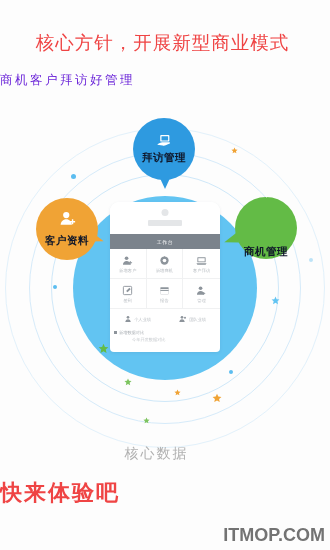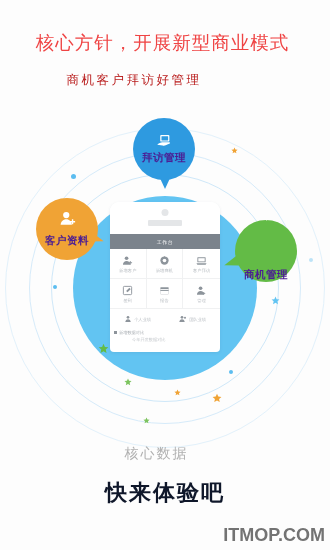--- a/index.html
+++ b/index.html
@@ -29,46 +29,44 @@
     letter-spacing: 1px;
     color: #ef4444;
     font-weight: 400;
     white-space: nowrap;
   }
   .subhead {
     position: absolute;
     top: 72px;
     left: 0;
     width: 268px;
-    text-align: center;
     font-size: 12.5px;
     letter-spacing: 2.5px;
-    color: #b91c1c;
+    color: #6d28d9;
     white-space: nowrap;
   }
   .footline-gray {
     position: absolute;
     top: 445px;
     left: 0;
     width: 313px;
     text-align: center;
     font-size: 14px;
     letter-spacing: 2px;
     color: #b0b0b0;
     white-space: nowrap;
   }
   .footline-red {
     position: absolute;
     top: 478px;
     left: 0;
     width: 330px;
-    text-align: center;
     font-size: 22px;
     letter-spacing: 2px;
-    color: #0f172a;
+    color: #ef4444;
     font-weight: 700;
     white-space: nowrap;
   }
   .watermark {
     position: absolute;
     right: 5px;
     bottom: 4px;
     font-size: 18px;
     font-weight: 700;
     color: #737373;
@@ -213,21 +211,21 @@
   }
 
   
   .bubble {
     position: absolute;
     border-radius: 50%;
     display: flex;
     flex-direction: column;
     align-items: center;
     justify-content: center;
-    color: #4c1d95;
+    color: #0f172a;
     box-sizing: border-box;
   }
   .bubble .bi { display: block; }
   .bubble .blabel {
     font-size: 10.5px;
     letter-spacing: 0.5px;
     font-weight: 700;
     white-space: nowrap;
     text-shadow: 0 0 1px rgba(0,0,0,0.06);
   }
@@ -261,21 +259,21 @@
   .bubble.customer .tail {
     left: 54px; top: 36px;
     border-top: 5px solid transparent;
     border-bottom: 5px solid transparent;
     border-left: 14px solid #f0a335;
     transform: rotate(18deg);
   }
 
   
   .bubble.opportunity {
-    left: 235px; top: 220px;
+    left: 235px; top: 197px;
     width: 62px; height: 62px;
     background: #63bb46;
     gap: 45px;
   }
   .bubble.opportunity .bi { width: 17px; height: 17px; margin-bottom: 2px; }
   .bubble.opportunity .tail {
     left: -11px; top: 38px;
     border-top: 5px solid transparent;
     border-bottom: 5px solid transparent;
     border-right: 14px solid #63bb46;

